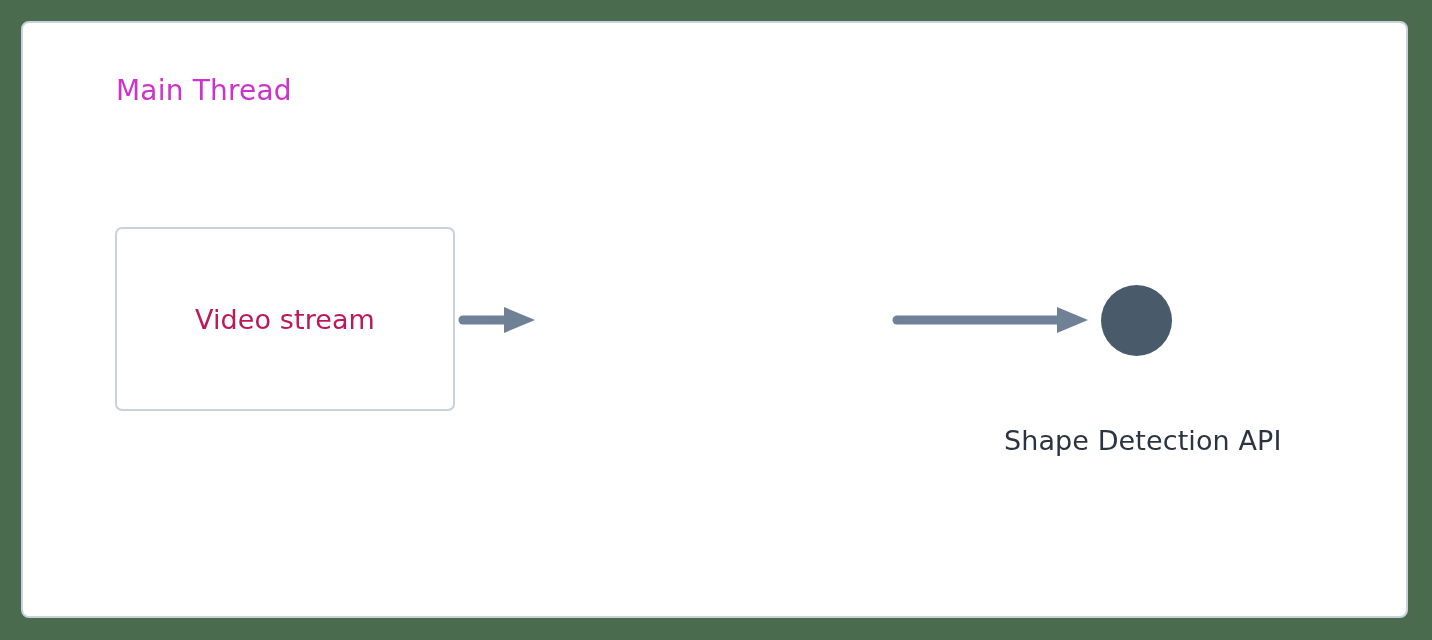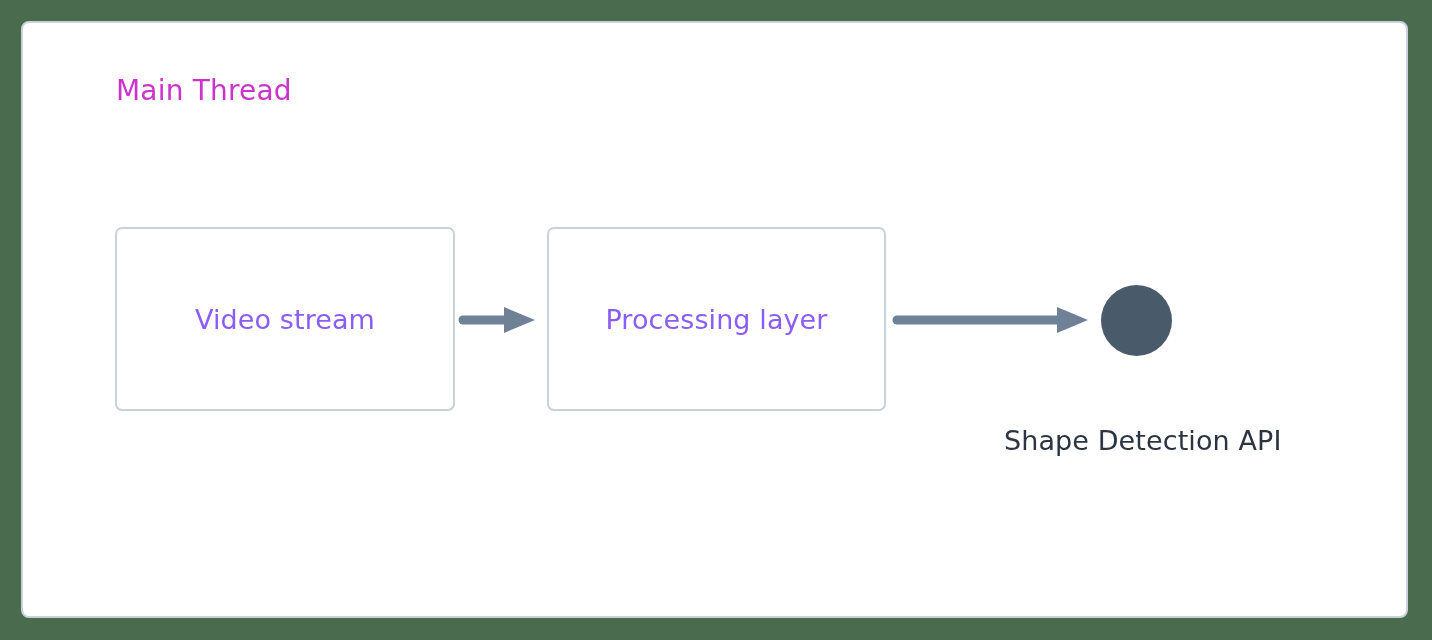--- a/index.html
+++ b/index.html
@@ -53,21 +53,21 @@
     background: #ffffff;
     border: 2px solid #c8d2dc;
     border-radius: 7px;
     display: flex;
     align-items: center;
     justify-content: center;
   }
   .node-box .node-label {
     font-size: 27px;
     font-weight: 400;
-    color: #8b5cf6;
+    color: #be185d;
     white-space: nowrap;
     letter-spacing: 0.1px;
   }
 
   #node-video-stream {
     left: 115px;
     top: 227px;
     width: 340px;
     height: 184px;
   }
@@ -120,23 +120,20 @@
 
   <div class="node-box" id="node-video-stream">
     <span class="node-label">Video stream</span>
   </div>
 
   <svg class="arrow-svg" id="arrow-1" width="76" height="40" viewBox="0 0 76 40">
     <line x1="3" y1="20" x2="50" y2="20" stroke="#6f8196" stroke-width="9" stroke-linecap="round"></line>
     <polygon points="44,7 75,20 44,33" fill="#6f8196"></polygon>
   </svg>
 
-  <div class="node-box" id="node-processing-layer">
-    <span class="node-label">Processing layer</span>
-  </div>
 
   <svg class="arrow-svg" id="arrow-2" width="196" height="40" viewBox="0 0 196 40">
     <line x1="4" y1="20" x2="170" y2="20" stroke="#6f8196" stroke-width="9" stroke-linecap="round"></line>
     <polygon points="164,7 195,20 164,33" fill="#6f8196"></polygon>
   </svg>
 
   <div class="node-circle"></div>
 
   <div class="circle-caption">Shape Detection API</div>
 

